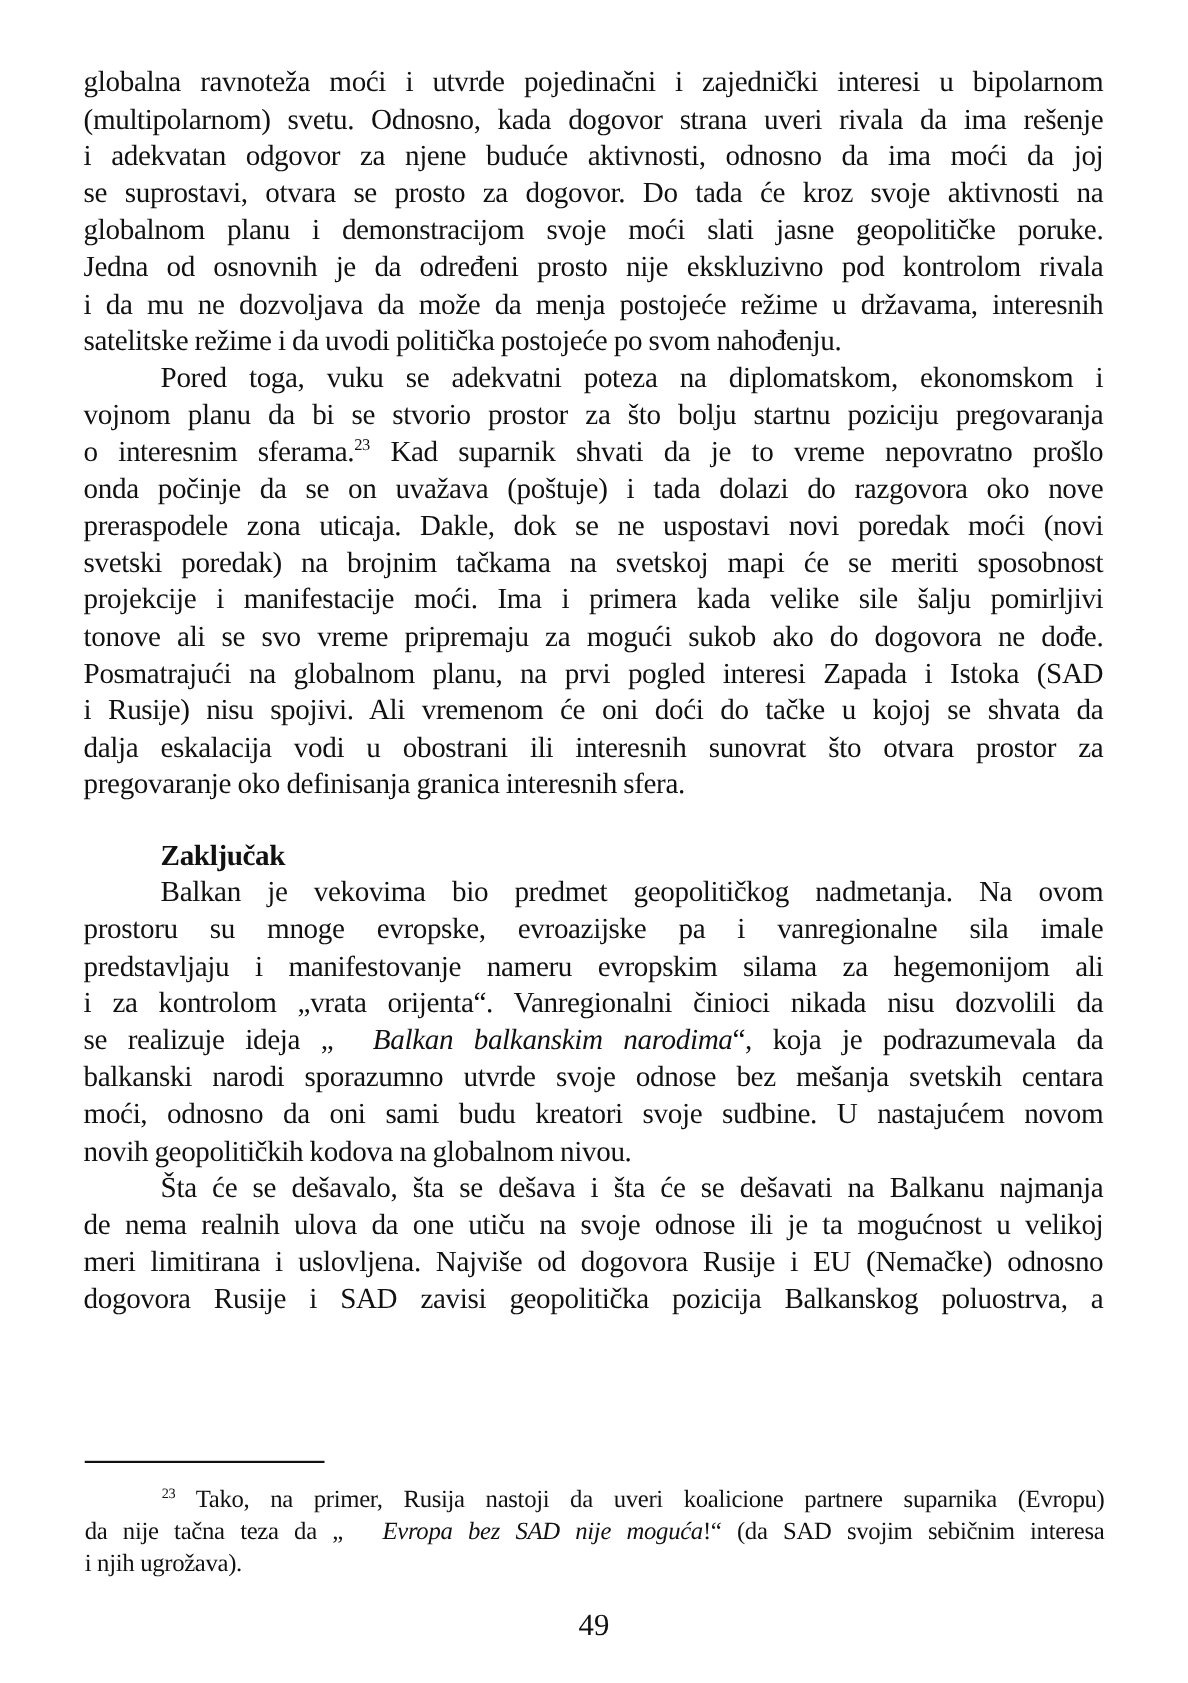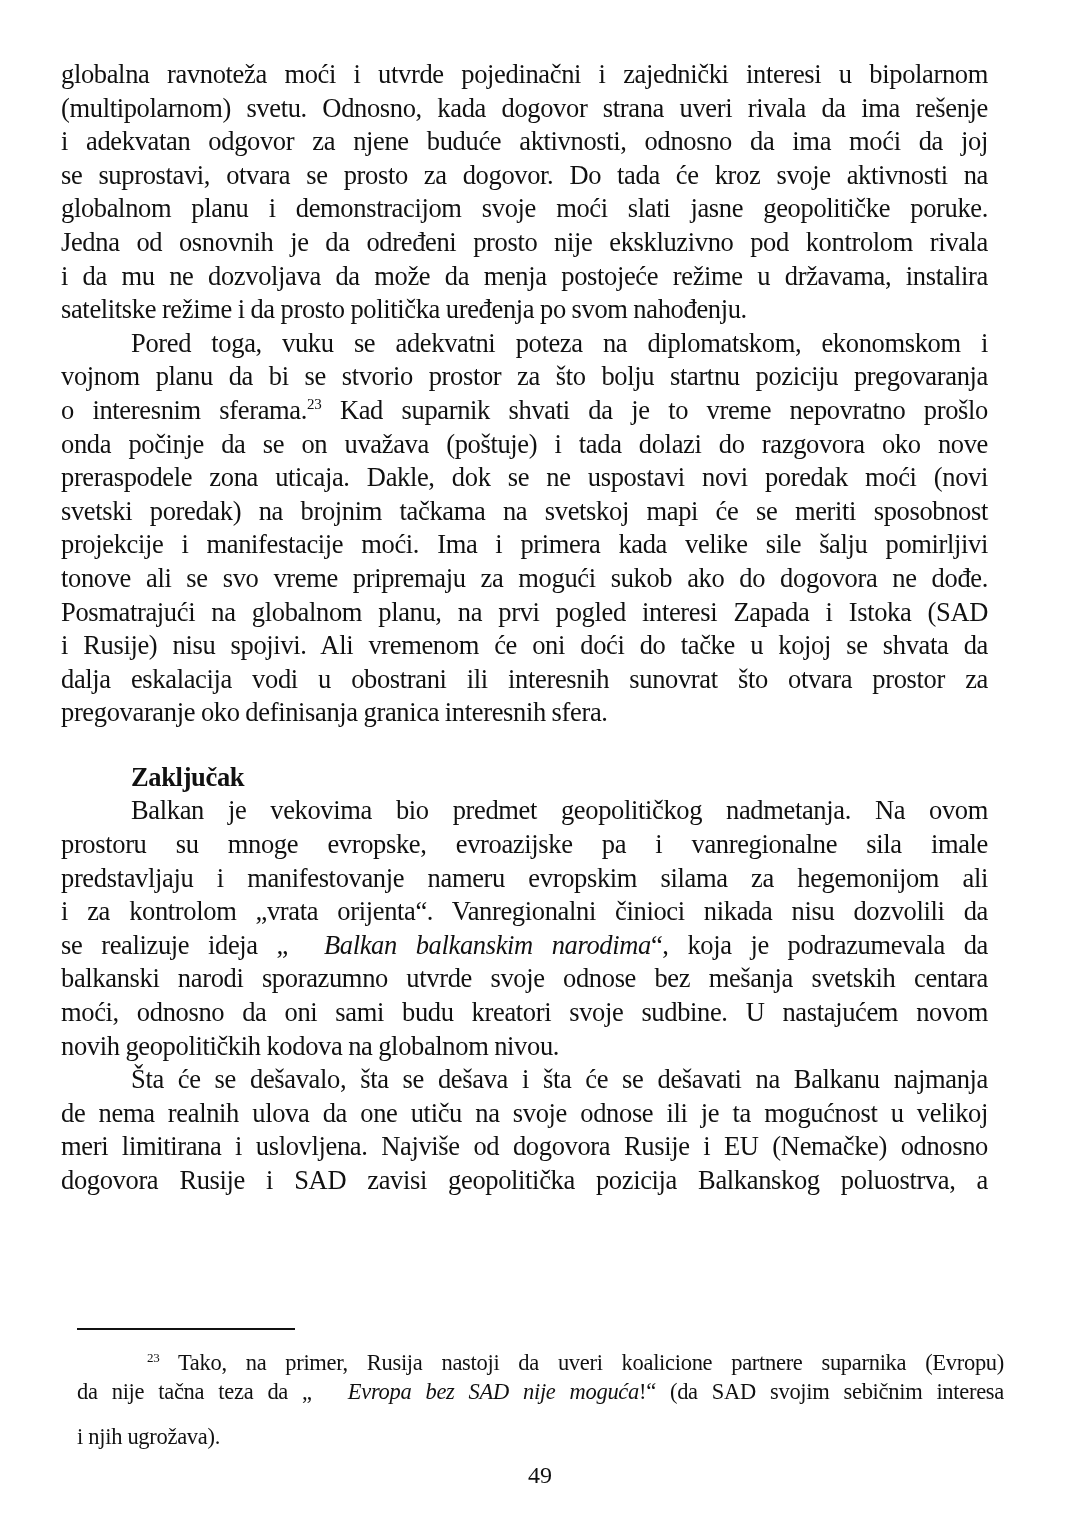--- a/index.html
+++ b/index.html
@@ -10,21 +10,21 @@
     body {
       width: 1080px;
       height: 1530px;
       position: relative;
       overflow: hidden;
       color: #111111;
       font-family: "Liberation Serif", "DejaVu Serif", serif;
     }
     .page {
       position: absolute;
-      left: 61px;
+      left: 76px;
       top: 58px;
       width: 927px;
     }
     .line {
       display: block;
       height: 33.6px;
       line-height: 33.6px;
       font-size: 26.5px;
       white-space: nowrap;
       text-align: justify;
@@ -69,51 +69,51 @@
     .fline {
       display: block;
       height: 29px;
       line-height: 29px;
       font-size: 22.5px;
       white-space: nowrap;
       text-align: justify;
       text-align-last: justify;
       letter-spacing: -0.3px;
     }
-    .fline.last { text-align-last: left; margin-top: 16px; }
+    .fline.last { text-align-last: left; }
     .fline.indent { padding-left: 70px; }
     .fsup {
       font-size: 13px;
       vertical-align: 8px;
       line-height: 0;
     }
     .page-number {
       position: absolute;
       left: 0;
       width: 1080px;
       top: 1462px;
       text-align: center;
-      font-size: 24px;
+      font-size: 28px;
     }
     em { font-style: italic; margin-left: 36px; }
   </style>
 </head>
 <body>
 
 <div class="page">
 
   <div>
     <span class="line">globalna ravnoteža moći i utvrde pojedinačni i zajednički interesi u bipolarnom</span>
     <span class="line">(multipolarnom) svetu. Odnosno, kada dogovor strana uveri rivala da ima rešenje</span>
     <span class="line">i adekvatan odgovor za njene buduće aktivnosti, odnosno da ima moći da joj</span>
     <span class="line">se suprostavi, otvara se prosto za dogovor. Do tada će kroz svoje aktivnosti na</span>
     <span class="line">globalnom planu i demonstracijom svoje moći slati jasne geopolitičke poruke.</span>
     <span class="line">Jedna od osnovnih je da određeni prosto nije ekskluzivno pod kontrolom rivala</span>
-    <span class="line">i da mu ne dozvoljava da može da menja postojeće režime u državama, instalira</span>
-    <span class="line last">satelitske režime i da prosto politička uređenja po svom nahođenju.</span>
+    <span class="line">i da mu ne dozvoljava da može da menja postojeće režime u državama, interesnih</span>
+    <span class="line last">satelitske režime i da uvodi politička postojeće po svom nahođenju.</span>
   </div>
 
   <div>
     <span class="line indent">Pored toga, vuku se adekvatni poteza na diplomatskom, ekonomskom i</span>
     <span class="line">vojnom planu da bi se stvorio prostor za što bolju startnu poziciju pregovaranja</span>
     <span class="line"><span>o interesnim sferama.</span><span class="sup">23</span><span> Kad suparnik shvati da je to vreme nepovratno prošlo</span></span>
     <span class="line">onda počinje da se on uvažava (poštuje) i tada dolazi do razgovora oko nove</span>
     <span class="line">preraspodele zona uticaja. Dakle, dok se ne uspostavi novi poredak moći (novi</span>
     <span class="line">svetski poredak) na brojnim tačkama na svetskoj mapi će se meriti sposobnost</span>
     <span class="line">projekcije i manifestacije moći. Ima i primera kada velike sile šalju pomirljivi</span>

